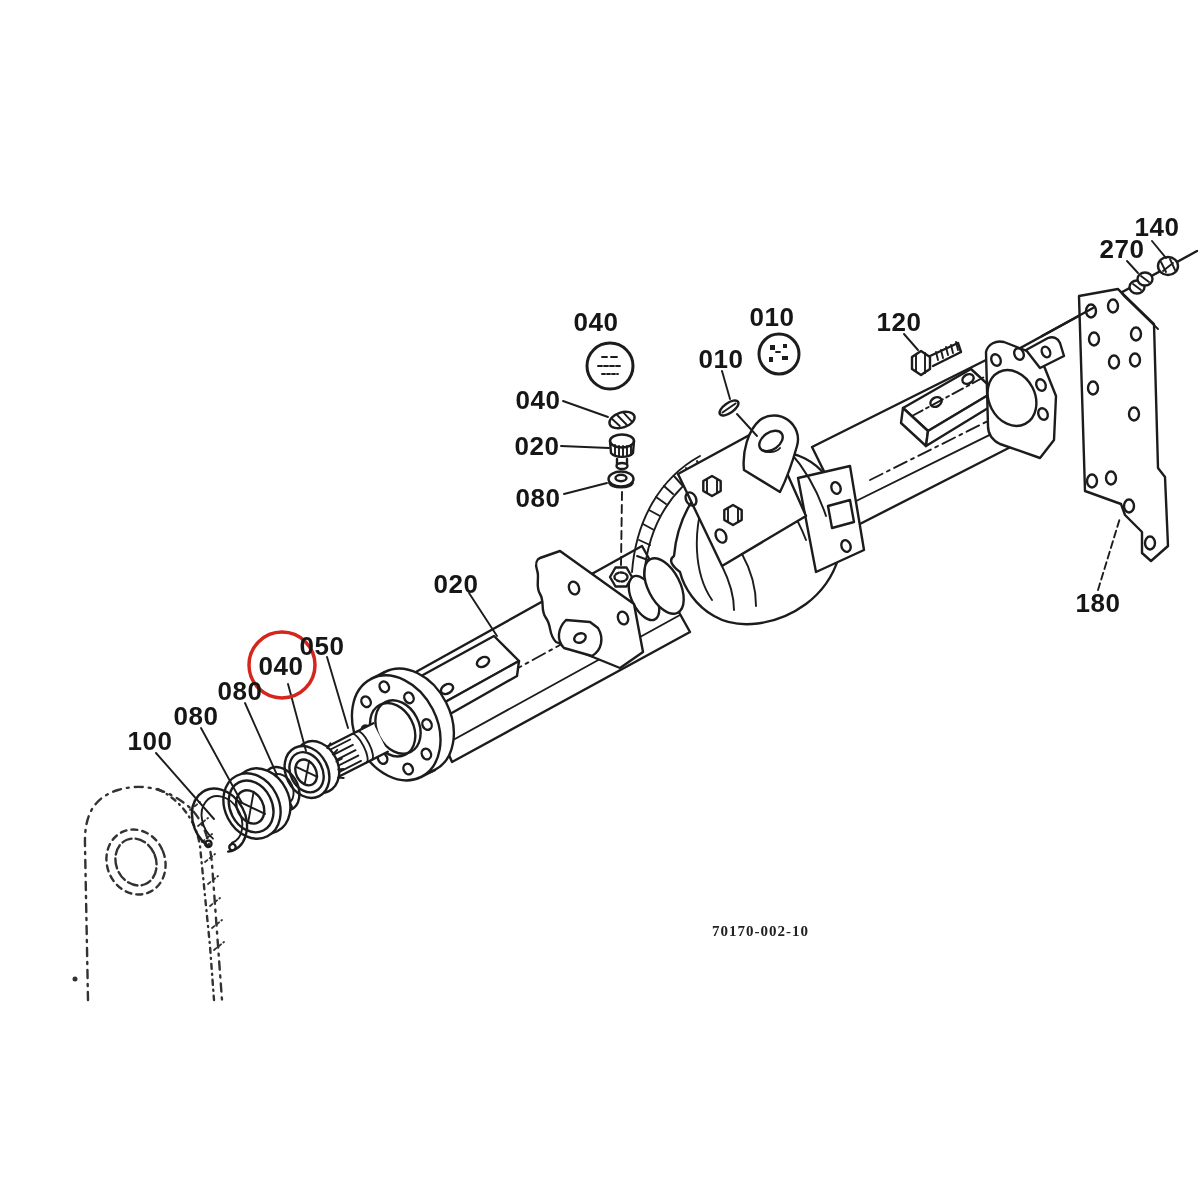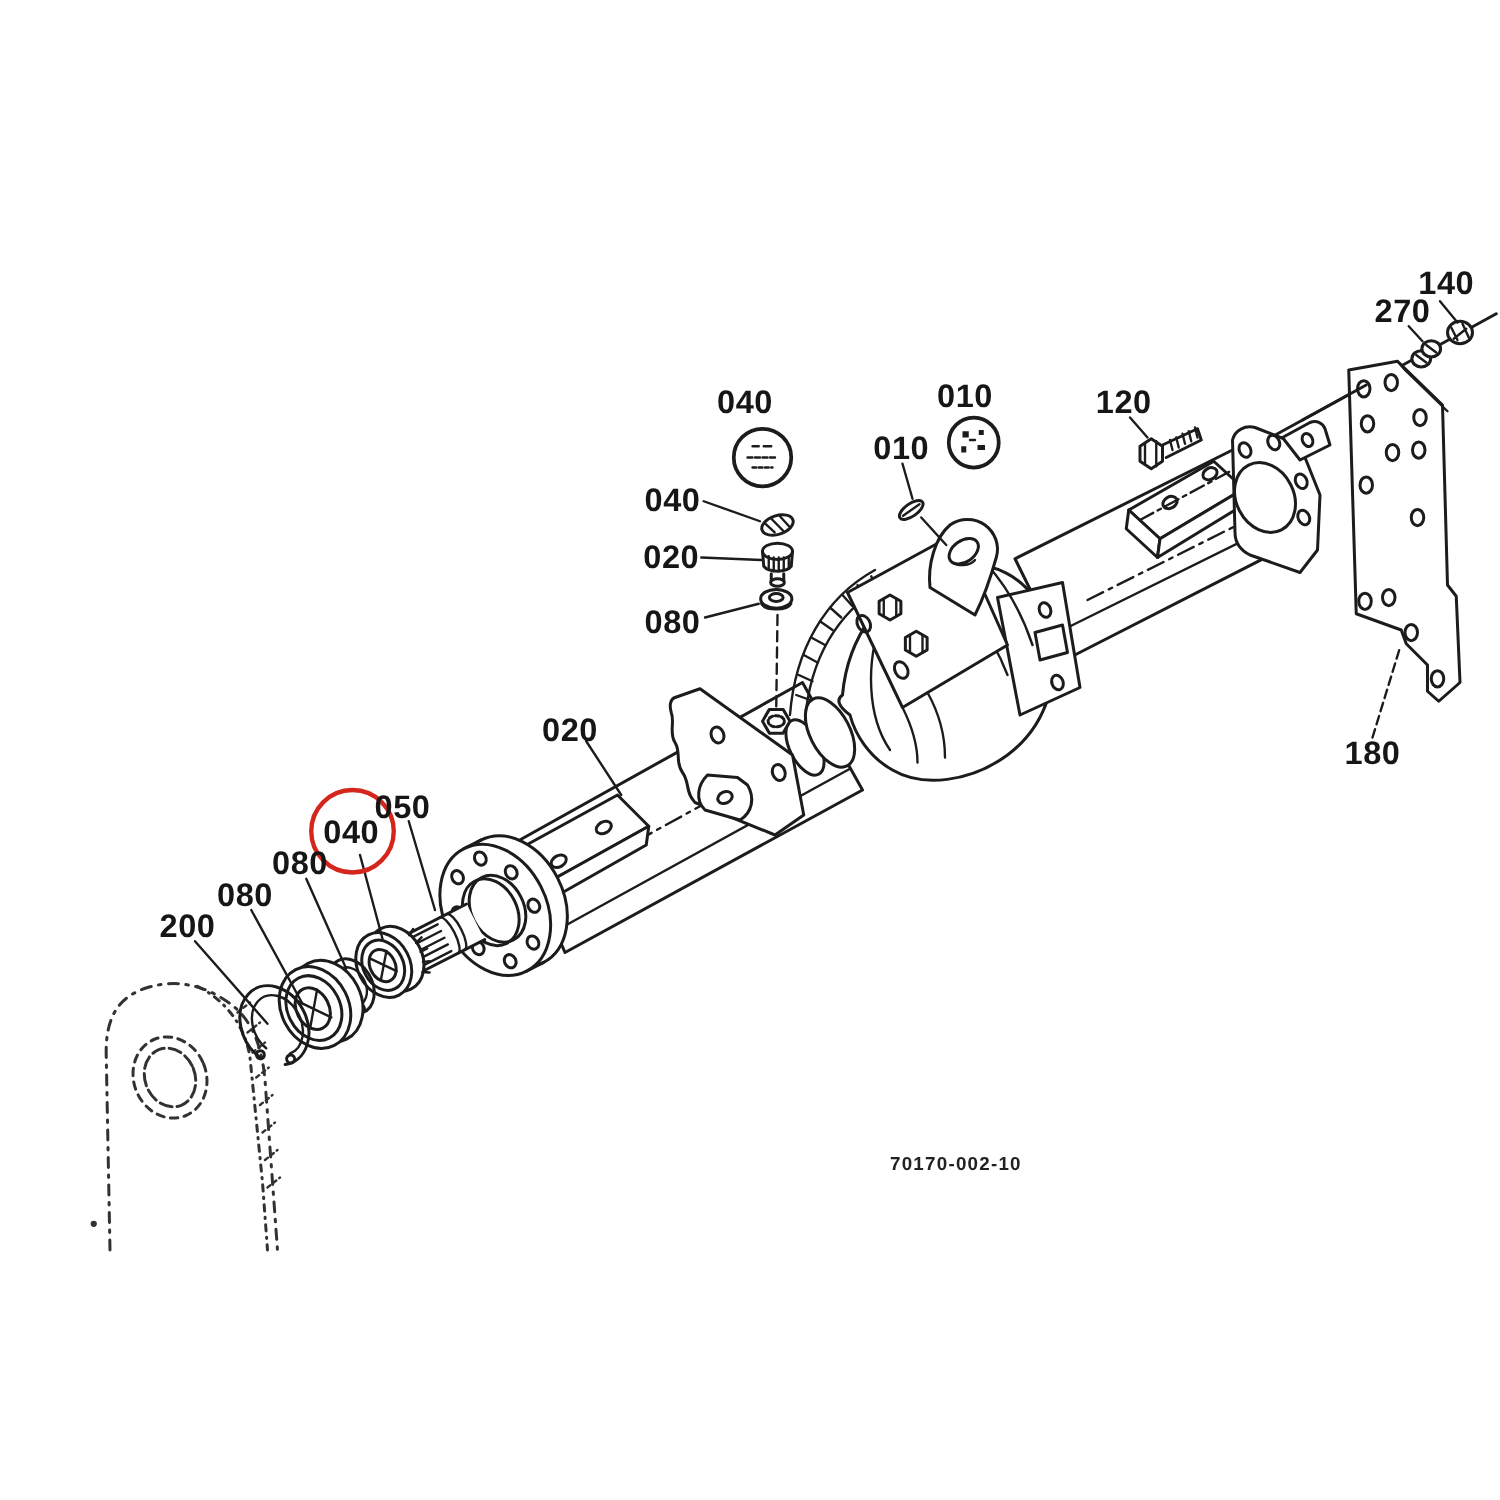--- a/index.html
+++ b/index.html
@@ -6,21 +6,21 @@
   .stage{position:relative;width:1200px;height:1200px;background:#ffffff;overflow:hidden;
          font-family:"Liberation Sans",sans-serif;}
   .stage svg{position:absolute;left:0;top:0;}
   .ln{fill:none;stroke:#1c1c1c;stroke-width:2.4;stroke-linecap:round;stroke-linejoin:round;}
   .fw{fill:#ffffff;stroke:#1c1c1c;stroke-width:2.4;stroke-linecap:round;stroke-linejoin:round;}
   .thin{fill:none;stroke:#1c1c1c;stroke-width:1.9;stroke-linecap:round;}
   .dk{fill:#1c1c1c;stroke:none;}
   .callout{position:absolute;transform:translate(-50%,-50%);
            font-weight:700;font-size:26px;letter-spacing:0.5px;color:#161616;white-space:nowrap;}
   .drawing-number{position:absolute;left:712px;top:923px;
-           font-family:Liberation Sans, sans-serif;font-weight:700;font-size:15px;
+           font-family:Liberation Serif, serif;font-weight:700;font-size:15px;
            letter-spacing:1px;color:#222;}
 </style>
 </head>
 <body>
 
 <div class="stage">
 
 <svg width="1200" height="1200" viewBox="0 0 1200 1200">
 
   <g>
@@ -285,17 +285,17 @@
   <div class="callout" style="left:721px;top:359px">010</div>
   <div class="callout" style="left:596px;top:322px">040</div>
   <div class="callout" style="left:538px;top:400px">040</div>
   <div class="callout" style="left:537px;top:446px">020</div>
   <div class="callout" style="left:538px;top:498px">080</div>
   <div class="callout" style="left:456px;top:584px">020</div>
   <div class="callout" style="left:322px;top:646px">050</div>
   <div class="callout" style="left:281px;top:666px">040</div>
   <div class="callout" style="left:240px;top:691px">080</div>
   <div class="callout" style="left:196px;top:716px">080</div>
-  <div class="callout" style="left:150px;top:741px">200</div>
+  <div class="callout" style="left:150px;top:741px">100</div>
   <div class="callout" style="left:1098px;top:603px">180</div>
 
   <div class="drawing-number">70170-002-10</div>
 </div>
 
 </body></html>

